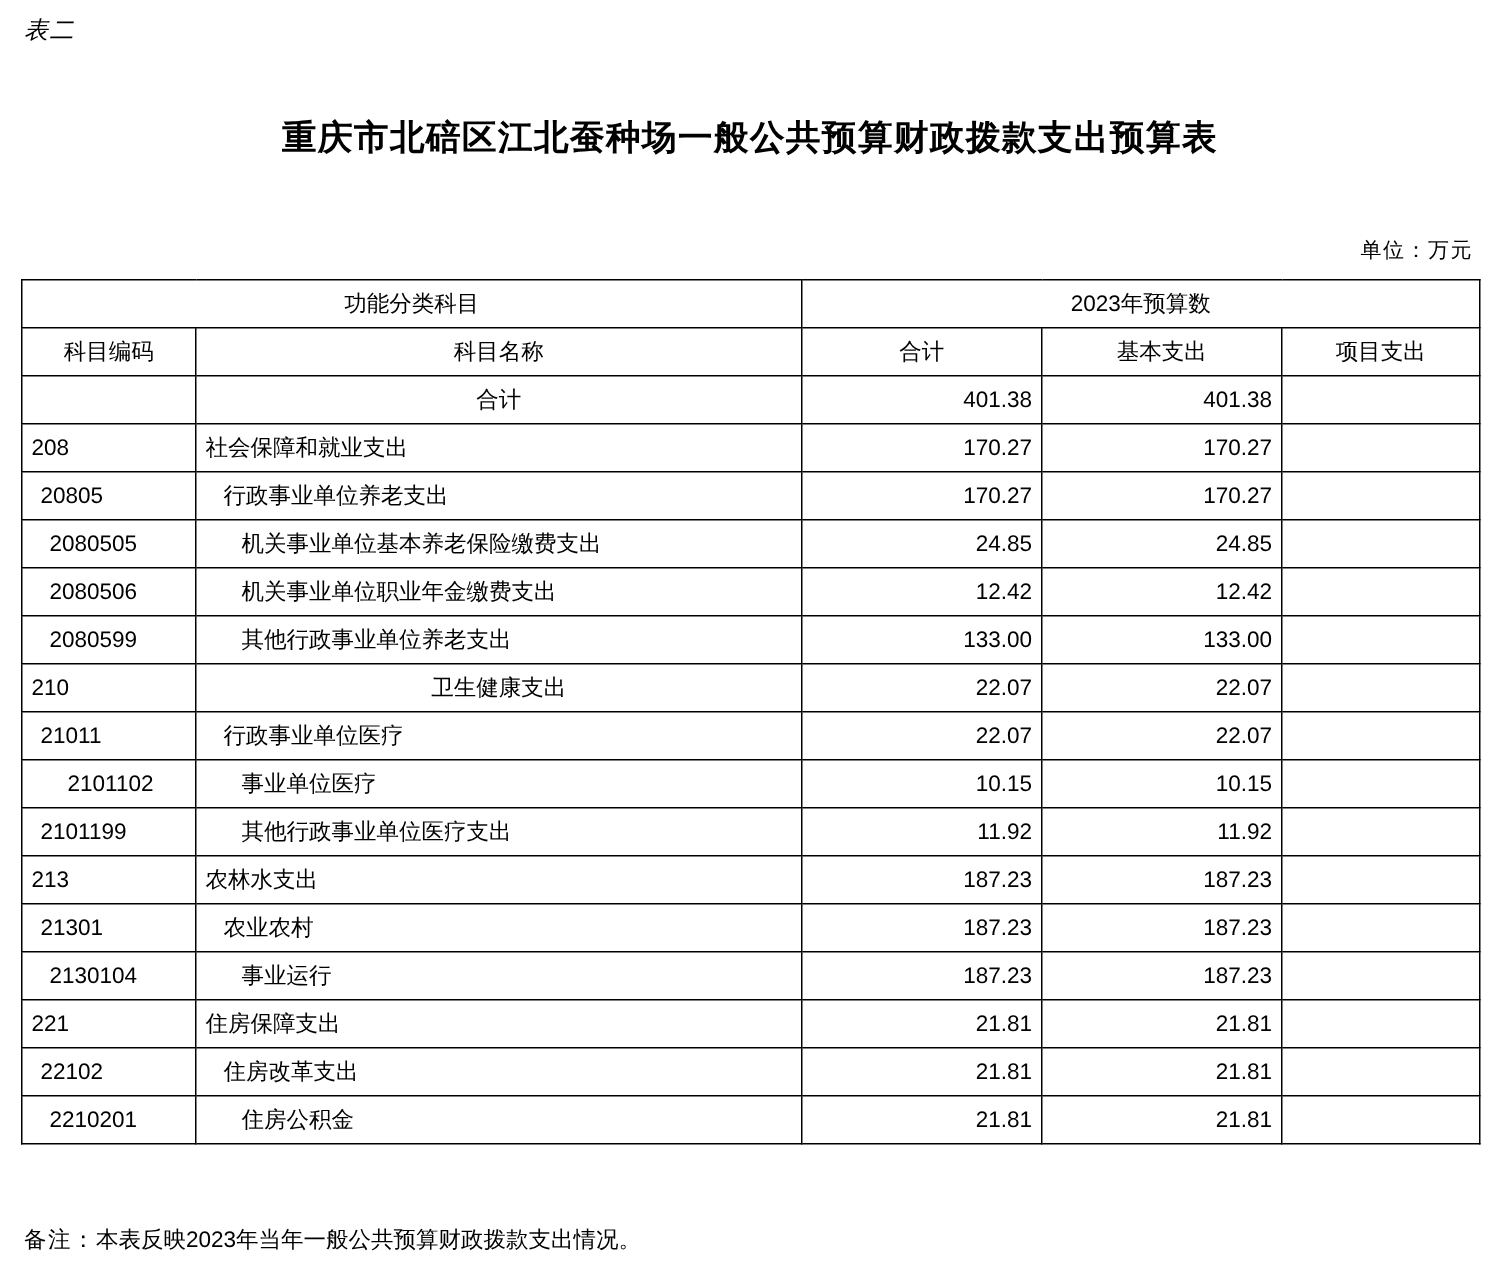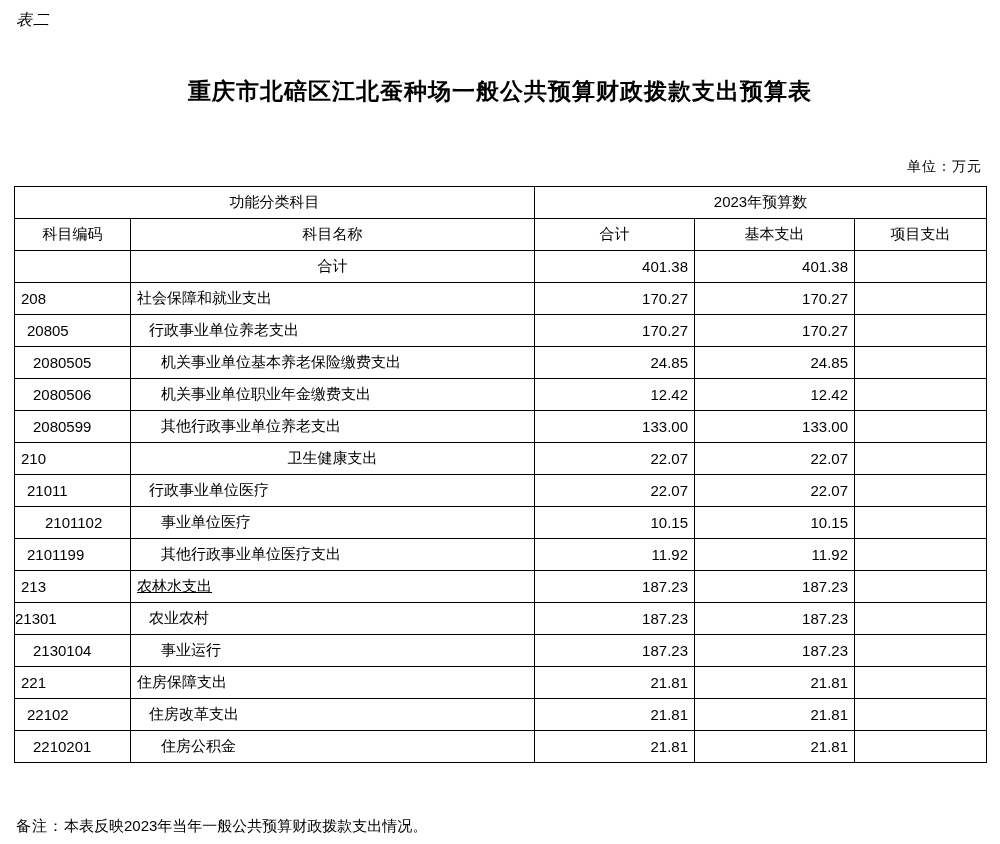--- a/index.html
+++ b/index.html
@@ -216,27 +216,27 @@
           </tr>
           <tr>
             <td class="code" style="padding-left: 12px;">2101199</td>
             <td class="name" style="padding-left: 30px;">其他行政事业单位医疗支出</td>
             <td class="num">11.92</td>
             <td class="num">11.92</td>
             <td class="num"></td>
           </tr>
           <tr>
             <td class="code" style="padding-left: 6px;">213</td>
-            <td class="name" style="padding-left: 6px; text-decoration: underline;">农林水支出</td>
-            <td class="num">187.23</td>
-            <td class="num">187.23</td>
-            <td class="num"></td>
-          </tr>
-          <tr>
-            <td class="code" style="padding-left: 0;">21301</td>
+            <td class="name" style="padding-left: 6px;">农林水支出</td>
+            <td class="num">187.23</td>
+            <td class="num">187.23</td>
+            <td class="num"></td>
+          </tr>
+          <tr>
+            <td class="code" style="padding-left: 12px;">21301</td>
             <td class="name" style="padding-left: 18px;">农业农村</td>
             <td class="num">187.23</td>
             <td class="num">187.23</td>
             <td class="num"></td>
           </tr>
           <tr>
             <td class="code" style="padding-left: 18px;">2130104</td>
             <td class="name" style="padding-left: 30px;">事业运行</td>
             <td class="num">187.23</td>
             <td class="num">187.23</td>

